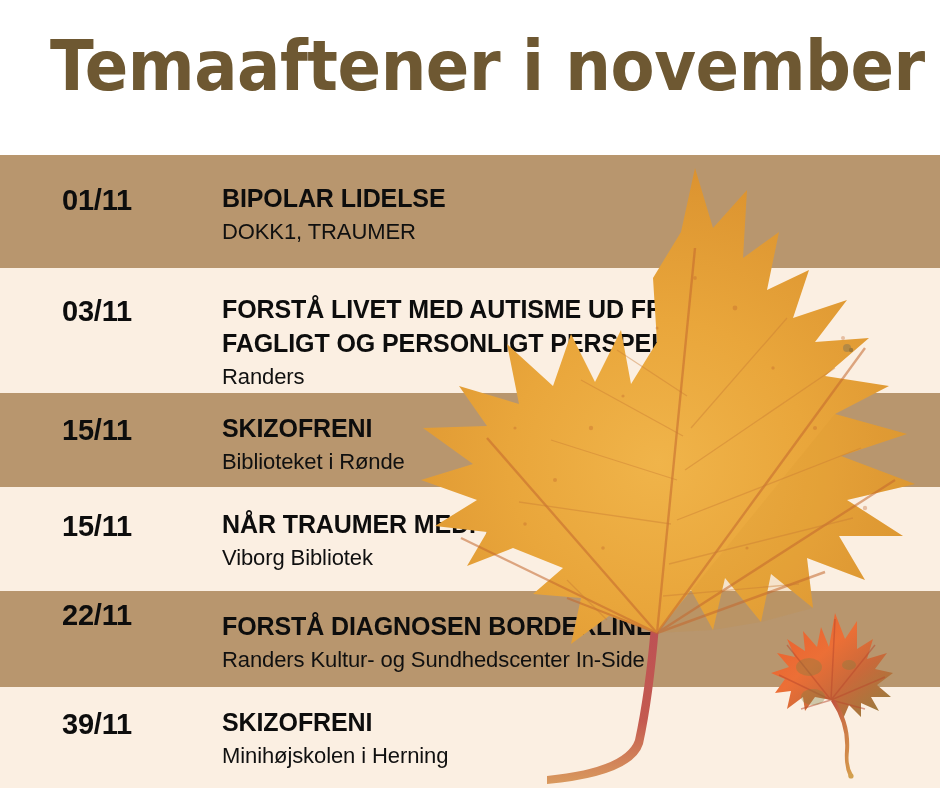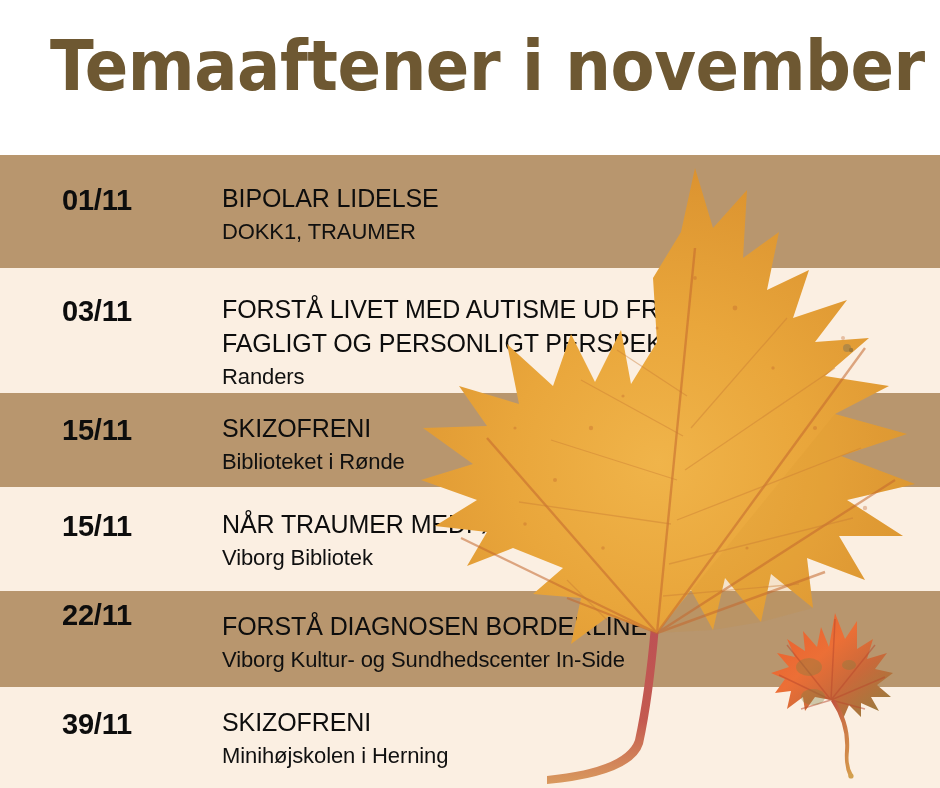--- a/index.html
+++ b/index.html
@@ -75,21 +75,21 @@
     color: #0d0d0d;
     letter-spacing: -0.2px;
   }
   .row-body {
     position: absolute;
     left: 222px;
     right: 10px;
   }
   .row-title {
     font-family: "Liberation Sans", sans-serif;
-    font-weight: normal;
+    font-weight: bold;
     font-size: 25px;
     line-height: 34px;
     color: #0d0d0d;
     letter-spacing: -0.1px;
     white-space: pre-line;
   }
   .row-venue {
     font-family: "Liberation Sans", sans-serif;
     font-weight: normal;
     font-size: 22px;
@@ -186,21 +186,21 @@
       <div class="row-body">
         <div class="row-title">NÅR TRAUMER MEDFØRER PTSD</div>
         <div class="row-venue">Viborg Bibliotek</div>
       </div>
     </div>
 
     <div class="row tan" id="row-4">
       <div class="row-date">22/11</div>
       <div class="row-body">
         <div class="row-title">FORSTÅ DIAGNOSEN BORDERLINE</div>
-        <div class="row-venue">Viborg Kultur- og Sundhedscenter In-Side</div>
+        <div class="row-venue">Randers Kultur- og Sundhedscenter In-Side</div>
       </div>
     </div>
 
     <div class="row cream" id="row-5">
       <div class="row-date">39/11</div>
       <div class="row-body">
         <div class="row-title">SKIZOFRENI</div>
         <div class="row-venue">Minihøjskolen i Herning</div>
       </div>
     </div>

